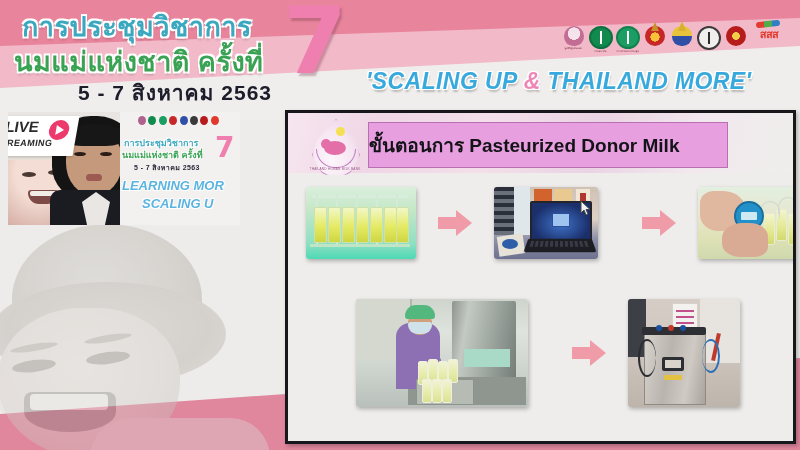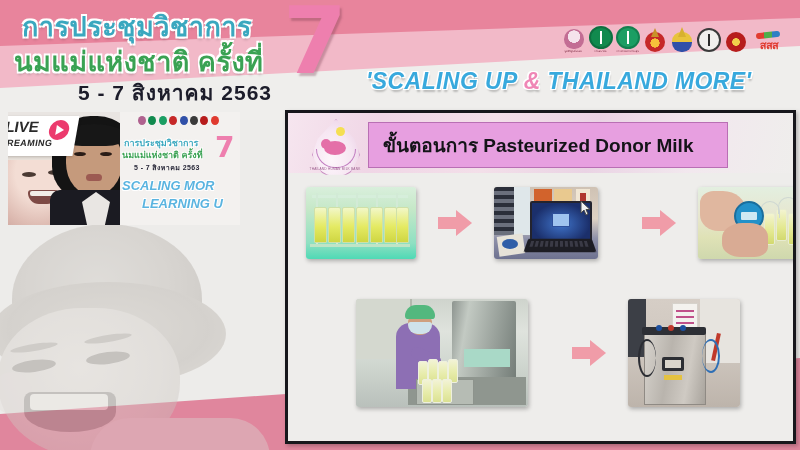--- a/index.html
+++ b/index.html
@@ -96,21 +96,21 @@
   }
   .slogan{
     position:absolute;left:366px;top:68px;font-size:23px;font-weight:bold;font-style:italic;
     color:#38a9dd;letter-spacing:.4px;white-space:nowrap;
     text-shadow:-1.4px -1.4px 0 #fff,1.4px -1.4px 0 #fff,-1.4px 1.4px 0 #fff,1.4px 1.4px 0 #fff,1px 3px 2px rgba(0,0,0,.22);
   }
   .slogan .amp{color:#ef87b6;}
 
   
   .logo-row{position:absolute;left:563px;top:26px;display:flex;gap:6px;align-items:flex-end;}
-  .logo{width:21px;height:27px;position:relative;display:flex;flex-direction:column;align-items:center;justify-content:flex-end;}
+  .logo{width:21px;height:27px;position:relative;display:flex;flex-direction:column;align-items:center;justify-content:flex-start;}
   .logo .mark{width:20px;height:20px;border-radius:50%;position:relative;}
   .logo .cap{font-size:2.6px;line-height:3px;color:#7b2b42;margin-top:1px;text-align:center;white-space:nowrap;transform:scale(.95);}
   .lg1 .mark{border-radius:50% 50% 46% 46%;background:radial-gradient(circle at 50% 38%,#f5e3ec 0 38%,#c36d94 40% 100%);}
   .lg2 .mark{background:#118a4e;border:2px solid #0d7040;}
   .lg3 .mark{background:#1b9e63;border:2px solid #13804f;}
   .lg4 .mark{background:radial-gradient(circle at 50% 55%,#f6c23a 0 30%,#c62828 32% 100%);}
   .lg5 .mark{background:linear-gradient(180deg,#e8c33c 0 48%,#3050a8 48% 100%);border-radius:46%;}
   .lg6 .mark{background:#f0efed;border:2px solid #3a3a3a;}
   .lg7 .mark{background:radial-gradient(circle at 50% 50%,#f2cf4b 0 26%,#b71c1c 28% 100%);}
   .lg2 .mark:after,.lg3 .mark:after,.lg6 .mark:after{
@@ -191,21 +191,21 @@
     border:1.4px solid #c98ec2;border-radius:50% 50% 50% 50%/62% 62% 38% 38%;
     clip-path:polygon(50% 0,88% 34%,100% 62%,78% 96%,22% 96%,0 62%,12% 34%);}
   .mb-dot{position:absolute;left:32px;top:10px;width:9px;height:9px;border-radius:50%;background:#f5df52;}
   .mb-baby{position:absolute;left:20px;top:24px;width:22px;height:14px;border-radius:50%;background:#e46fa8;}
   .mb-head{position:absolute;left:17px;top:22px;width:10px;height:10px;border-radius:50%;background:#e46fa8;}
   .mb-hands{position:absolute;left:12px;top:32px;width:38px;height:18px;border:1.6px solid #c07cc0;border-top:none;border-radius:0 0 40px 40px;}
   .mb-cap{position:absolute;left:-2px;top:50px;width:66px;text-align:center;font-size:3.2px;color:#9a5a8c;letter-spacing:.2px;}
   .panel-title{
     position:absolute;left:80px;top:9px;width:360px;height:46px;
     background:#e79fe0;border:1px solid #b96fb4;
-    display:flex;align-items:center;padding-left:14px;box-sizing:border-box;
+    display:flex;align-items:center;box-sizing:border-box;
   }
   .panel-title span{font-size:19px;font-weight:bold;color:#141418;white-space:nowrap;}
 
   .panel-body{position:absolute;left:0;top:62px;width:505px;height:263px;background:#eeedeb;}
 
   .row{position:absolute;display:flex;align-items:center;}
   .row1{left:18px;top:12px;}
   .row2{left:68px;top:124px;}
 
   .shot{border-radius:3px;box-shadow:1px 2px 4px rgba(0,0,0,.28);position:relative;overflow:hidden;}
@@ -383,22 +383,22 @@
         <i style="background:#c62828"></i>
           <i style="background:#3050a8"></i>
           <i style="background:#3a3a3a"></i>
         <i style="background:#b71c1c"></i>
           <i style="background:#e03a2f"></i>
       </div>
       <div class="vp-th1">การประชุมวิชาการ</div>
       <div class="vp-th2">นมแม่แห่งชาติ ครั้งที่</div>
       <div class="vp-7">7</div>
       <div class="vp-date">5 - 7 สิงหาคม 2563</div>
-      <div class="vp-s1">SCALING MOR</div>
-      <div class="vp-s2">LEARNING U</div>
+      <div class="vp-s1">LEARNING MOR</div>
+      <div class="vp-s2">SCALING U</div>
       <div class="vc-badge-tr"></div>
     </div>
   </div>
 
 
   <div class="panel">
     <div class="panel-grad"></div>
 
     <div class="milkbank-logo">
       <div class="mb-drop"></div>

